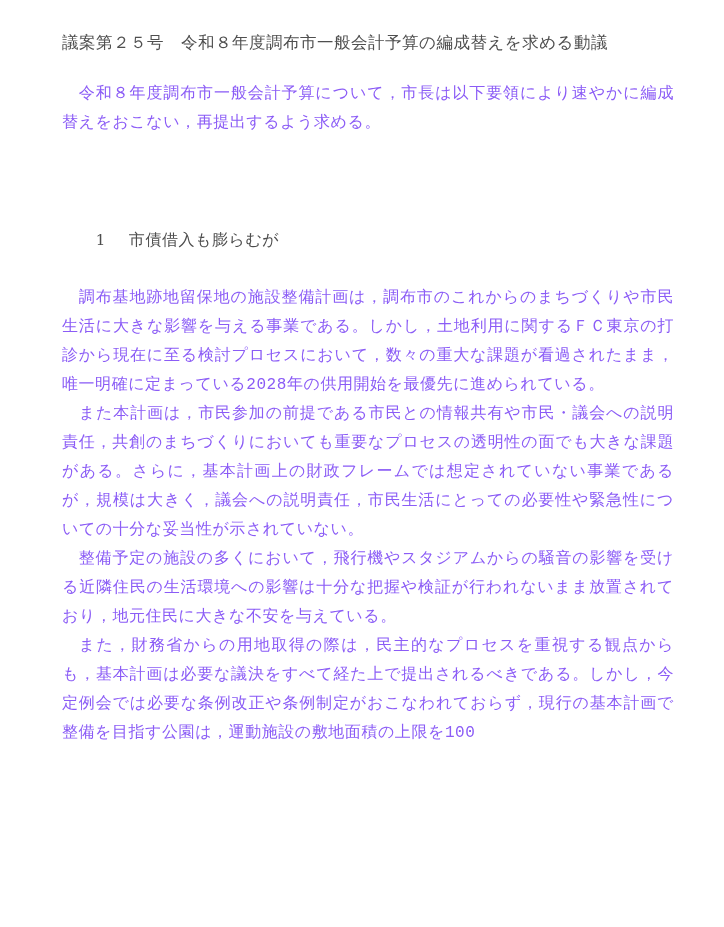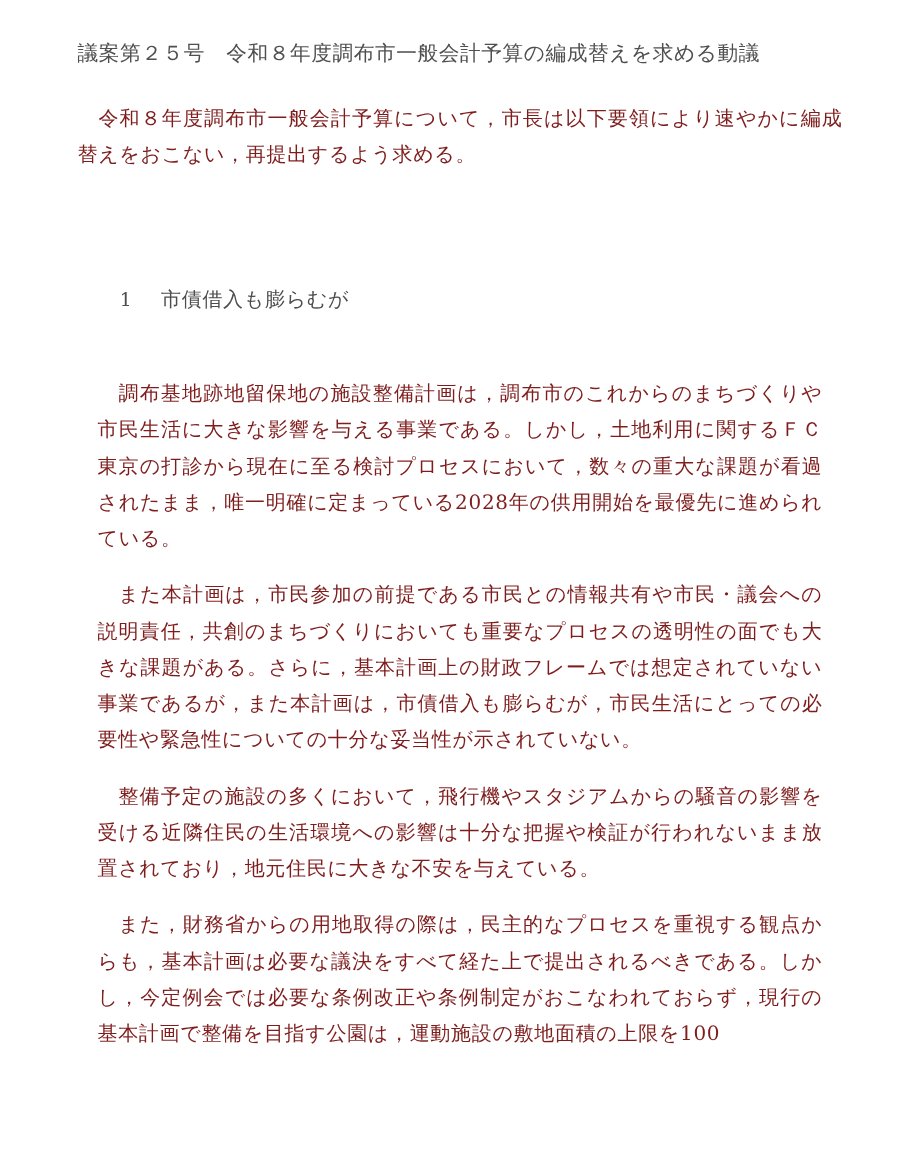--- a/index.html
+++ b/index.html
@@ -41,27 +41,28 @@
   .body-block {
     position: absolute;
     left: 62px;
     top: 80px;
     width: 612px;
   }
 
   .para {
     font-size: 16px;
     line-height: 29px;
-    color: #7f1d1d;
+    color: #8b5cf6;
     text-align: justify;
     text-justify: inter-character;
     letter-spacing: 0.55px;
     margin: 0;
     padding: 0;
     word-break: break-all;
+    font-family: Liberation Mono, monospace;
   }
 
   .para.indent {
     text-indent: 1.05em;
   }
 
   .para.lead {
     margin-bottom: 29px;
   }
 
@@ -74,21 +75,21 @@
     letter-spacing: 0.55px;
     white-space: pre;
   }
   .section-head .num {
     display: inline-block;
     width: 33px;
     font-size: 15px;
   }
 
   .section-body .para {
-    margin: 16px;
+    margin: 0;
   }
 
   .spacer-line {
     height: 29px;
   }
 </style>
 </head>
 <body>
 
 <div class="page">
@@ -100,20 +101,20 @@
     <p class="para indent lead">令和８年度調布市一般会計予算について，市長は以下要領により速やかに編成替えをおこない，再提出するよう求める。</p>
 
     <div class="spacer-line"></div>
 
     <div class="section-head">
       <span class="num">1</span><span>市債借入も膨らむが</span>
     </div>
 
     <div class="section-body">
       <p class="para indent">調布基地跡地留保地の施設整備計画は，調布市のこれからのまちづくりや市民生活に大きな影響を与える事業である。しかし，土地利用に関するＦＣ東京の打診から現在に至る検討プロセスにおいて，数々の重大な課題が看過されたまま，唯一明確に定まっている2028年の供用開始を最優先に進められている。</p>
-      <p class="para indent">また本計画は，市民参加の前提である市民との情報共有や市民・議会への説明責任，共創のまちづくりにおいても重要なプロセスの透明性の面でも大きな課題がある。さらに，基本計画上の財政フレームでは想定されていない事業であるが，また本計画は，市債借入も膨らむが，市民生活にとっての必要性や緊急性についての十分な妥当性が示されていない。</p>
+      <p class="para indent">また本計画は，市民参加の前提である市民との情報共有や市民・議会への説明責任，共創のまちづくりにおいても重要なプロセスの透明性の面でも大きな課題がある。さらに，基本計画上の財政フレームでは想定されていない事業であるが，規模は大きく，議会への説明責任，市民生活にとっての必要性や緊急性についての十分な妥当性が示されていない。</p>
       <p class="para indent">整備予定の施設の多くにおいて，飛行機やスタジアムからの騒音の影響を受ける近隣住民の生活環境への影響は十分な把握や検証が行われないまま放置されており，地元住民に大きな不安を与えている。</p>
       <p class="para indent">また，財務省からの用地取得の際は，民主的なプロセスを重視する観点からも，基本計画は必要な議決をすべて経た上で提出されるべきである。しかし，今定例会では必要な条例改正や条例制定がおこなわれておらず，現行の基本計画で整備を目指す公園は，運動施設の敷地面積の上限を100</p>
     </div>
 
   </div>
 
 </div>
 
 </body></html>

